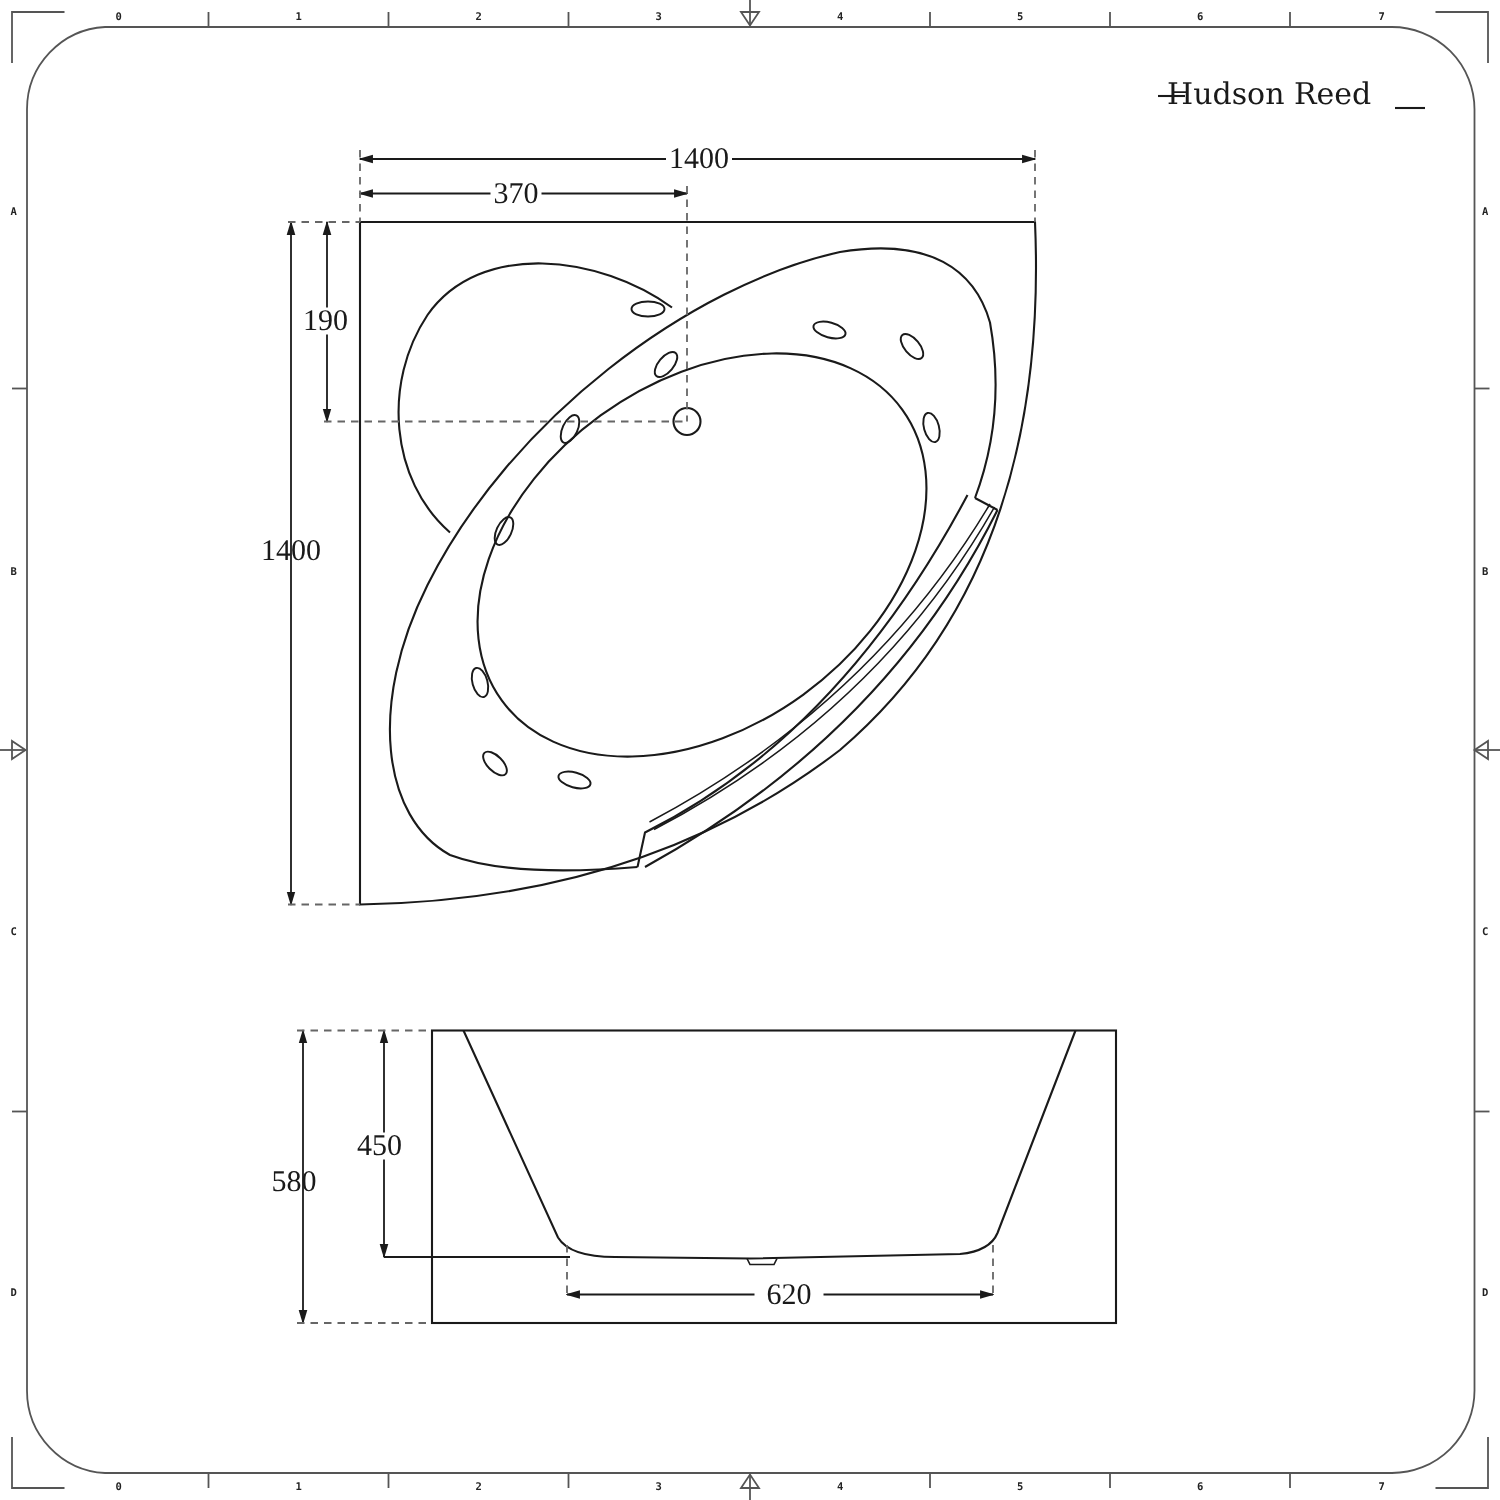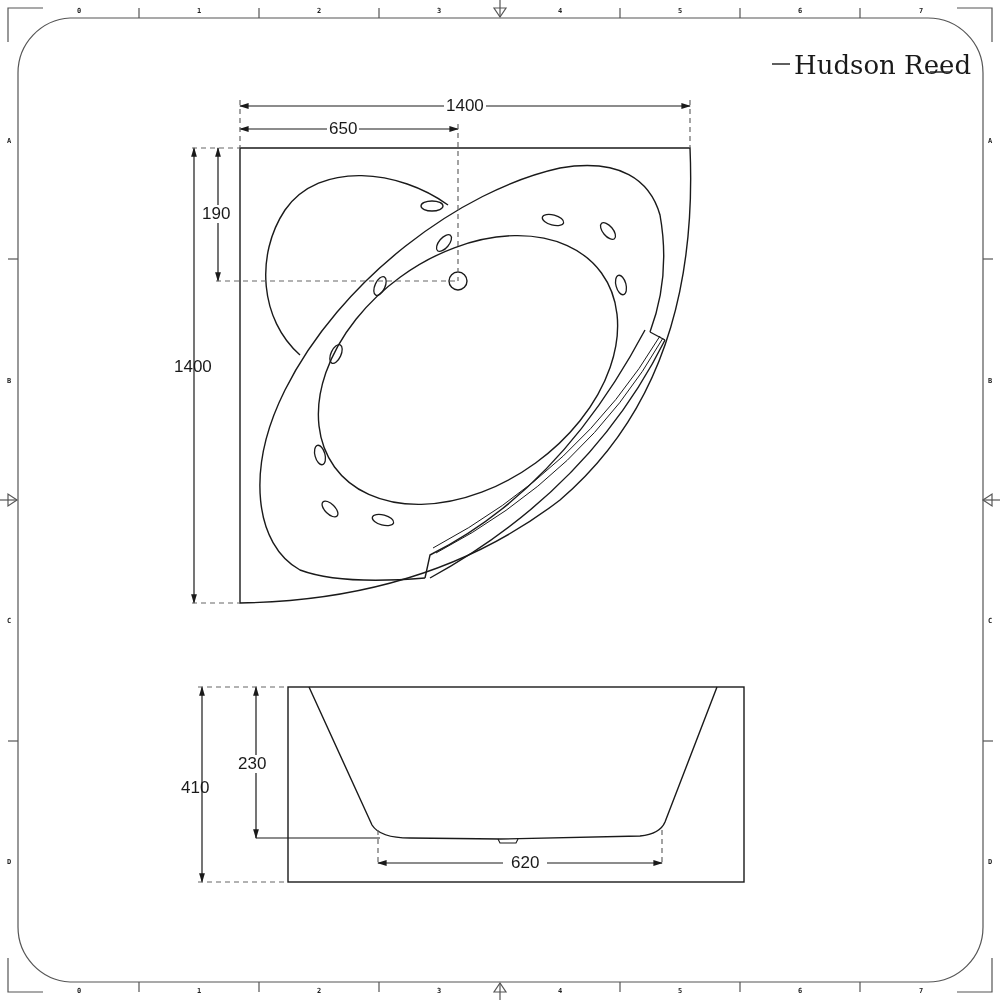--- a/index.html
+++ b/index.html
@@ -1,24 +1,24 @@
 <!DOCTYPE html>
 <html><head>
 <meta charset="utf-8">
 <style>
   html, body { margin: 0; padding: 0; background: #ffffff; }
   body { width: 1000px; height: 1000px; position: relative; overflow: hidden;
          font-family: "DejaVu Sans", sans-serif; }
   #sheet { position: absolute; left: 0; top: 0; width: 1000px; height: 1000px; }
-  .lbl { position: absolute; font-family: Liberation Sans, sans-serif; font-size: 17px;
+  .lbl { position: absolute; font-family: Liberation Serif, serif; font-size: 20px;
          color: #1a1a1a; background: #ffffff; line-height: 18px; padding: 0 2px; }
   .grid-lbl { position: absolute; font-family: "DejaVu Sans Mono", monospace; font-size: 7px;
               font-weight: bold; color: #222; line-height: 8px; }
   .brand { position: absolute; left: 778px; top: 50px; font-family: "DejaVu Serif", serif;
-           font-size: 26px; color: #1a1a1a; letter-spacing: 0px; margin-left: 16px; }
+           font-size: 20px; color: #1a1a1a; letter-spacing: 0px; }
 </style>
 </head>
 <body>
 
 <div id="sheet">
   <svg width="1000" height="1000" viewBox="0 0 1000 1000" xmlns="http://www.w3.org/2000/svg">
     <defs>
       <marker id="arr" viewBox="0 0 10 10" refX="9" refY="5" markerWidth="8" markerHeight="8" orient="auto-start-reverse">
         <path d="M0,2 L10,5 L0,8 z" fill="#1a1a1a"></path>
       </marker>
@@ -160,21 +160,21 @@
   <span class="grid-lbl" style="left:988px;top:137px">A</span>
   <span class="grid-lbl" style="left:988px;top:377px">B</span>
   <span class="grid-lbl" style="left:988px;top:617px">C</span>
   <span class="grid-lbl" style="left:988px;top:858px">D</span>
 
   
   <span class="brand">Hudson Reed</span>
 
   
   <span class="lbl" style="left:444px;top:97px">1400</span>
-  <span class="lbl" style="left:327px;top:120px">650</span>
+  <span class="lbl" style="left:327px;top:120px">370</span>
   <span class="lbl" style="left:200px;top:205px">190</span>
   <span class="lbl" style="left:172px;top:358px;background:transparent">1400</span>
 
   
-  <span class="lbl" style="left:179px;top:779px;background:transparent">410</span>
-  <span class="lbl" style="left:236px;top:755px">230</span>
+  <span class="lbl" style="left:179px;top:779px;background:transparent">580</span>
+  <span class="lbl" style="left:236px;top:755px">450</span>
   <span class="lbl" style="left:503px;top:854px;padding:0 8px">620</span>
 </div>
 
 </body></html>

